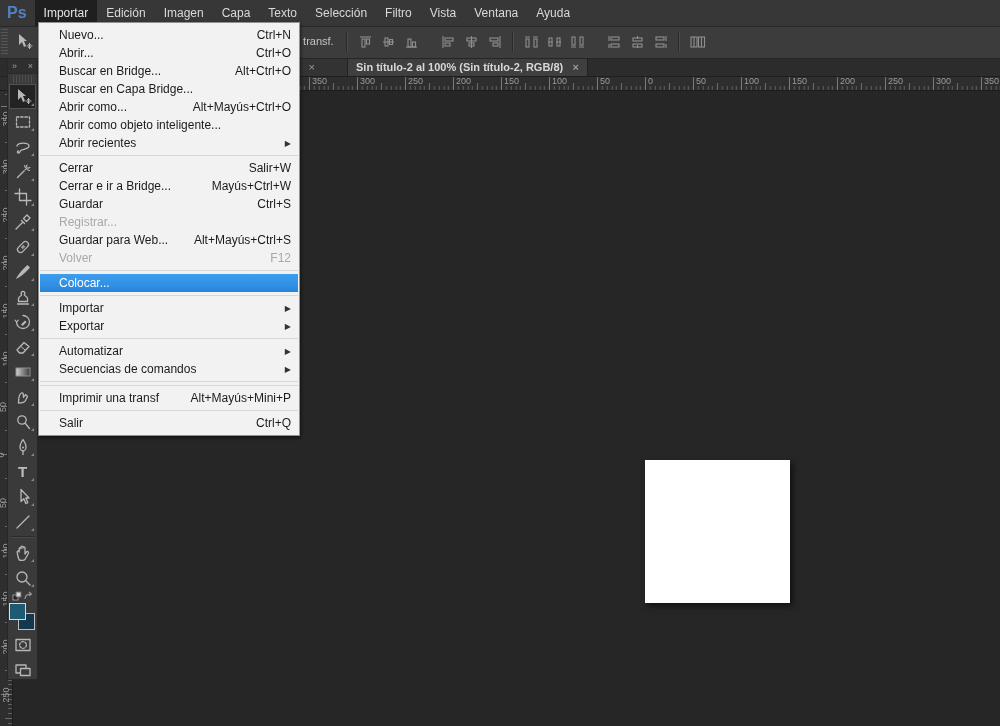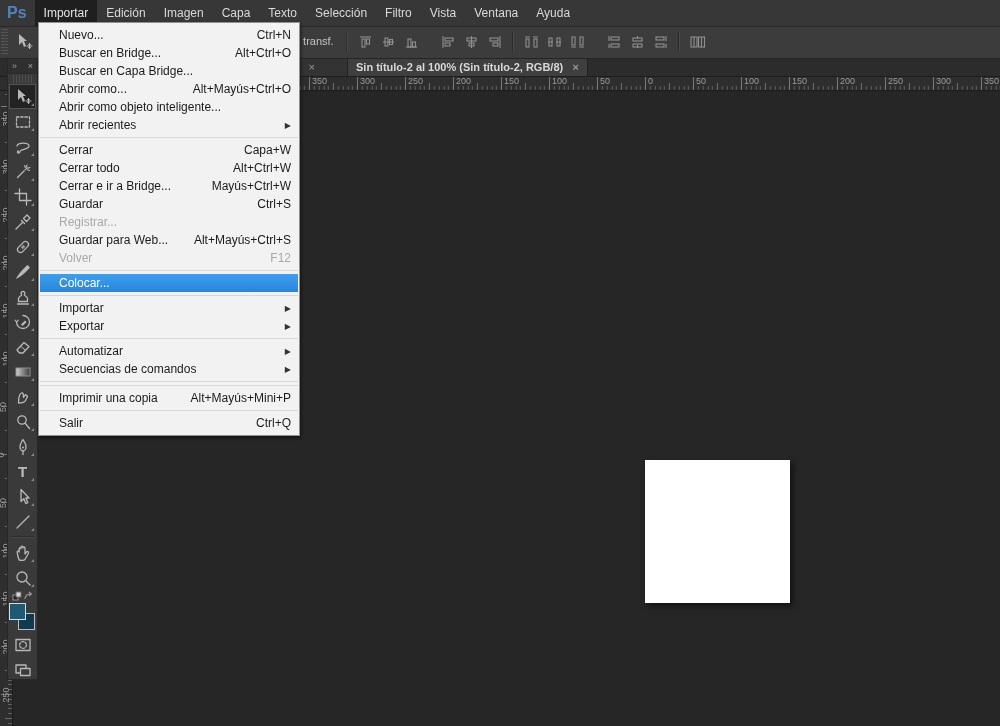--- a/index.html
+++ b/index.html
@@ -423,45 +423,45 @@
         </div>
       </div>
   </div>
 
   <div class="menu" id="file-menu">
       <div class="menu-item">
         <span>Nuevo...</span>
         <span class="sc">Ctrl+N</span>
       </div>
       <div class="menu-item">
+        <span>Abrir...</span>
+        <span class="sc">Ctrl+O</span>
+      </div>
+      <div class="menu-item">
         <span>Buscar en Bridge...</span>
         <span class="sc">Alt+Ctrl+O</span>
       </div>
       <div class="menu-item">
         <span>Buscar en Capa Bridge...</span>
       </div>
       <div class="menu-item">
         <span>Abrir como...</span>
         <span class="sc">Alt+Mayús+Ctrl+O</span>
       </div>
       <div class="menu-item">
         <span>Abrir como objeto inteligente...</span>
       </div>
       <div class="menu-item">
         <span>Abrir recientes</span>
         <span class="sub">▶</span>
       </div>
       <div class="menu-sep"></div>
       <div class="menu-item">
         <span>Cerrar</span>
-        <span class="sc">Capa+W</span>
-      </div>
-      <div class="menu-item">
-        <span>Cerrar todo</span>
-        <span class="sc">Alt+Ctrl+W</span>
+        <span class="sc">Salir+W</span>
       </div>
       <div class="menu-item">
         <span>Cerrar e ir a Bridge...</span>
         <span class="sc">Mayús+Ctrl+W</span>
       </div>
       <div class="menu-item">
         <span>Guardar</span>
         <span class="sc">Ctrl+S</span>
       </div>
       <div class="menu-item disabled">
@@ -493,21 +493,21 @@
         <span>Automatizar</span>
         <span class="sub">▶</span>
       </div>
       <div class="menu-item">
         <span>Secuencias de comandos</span>
         <span class="sub">▶</span>
       </div>
       <div class="menu-sep"></div>
       <div class="menu-sep"></div>
       <div class="menu-item">
-        <span>Imprimir una copia</span>
+        <span>Imprimir una transf</span>
         <span class="sc">Alt+Mayús+Mini+P</span>
       </div>
       <div class="menu-sep"></div>
       <div class="menu-item">
         <span>Salir</span>
         <span class="sc">Ctrl+Q</span>
       </div>
     </div>
 
 </div>

